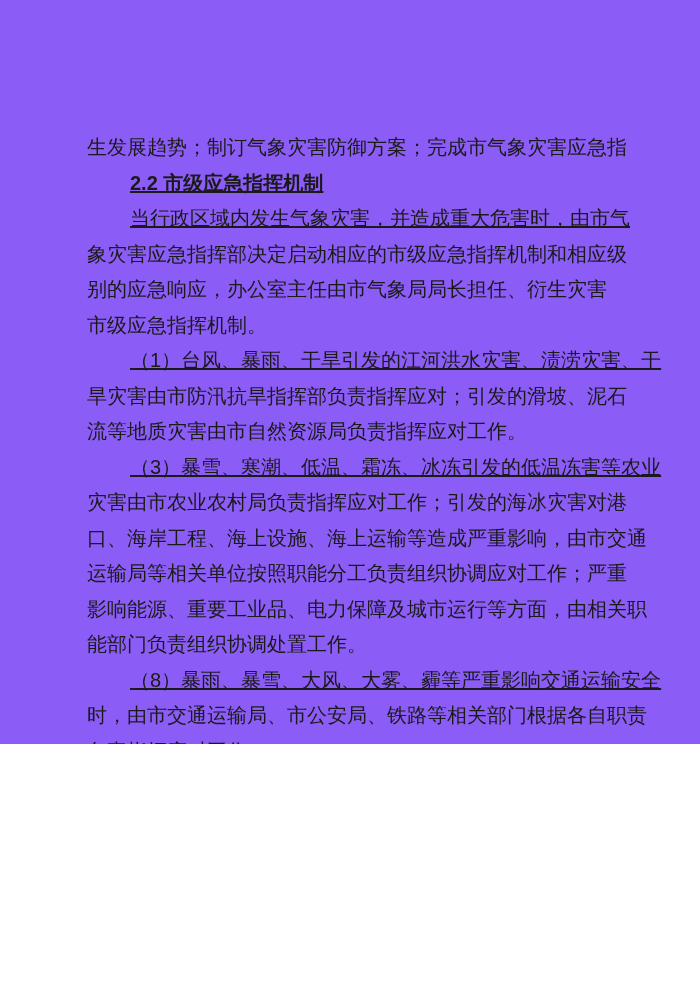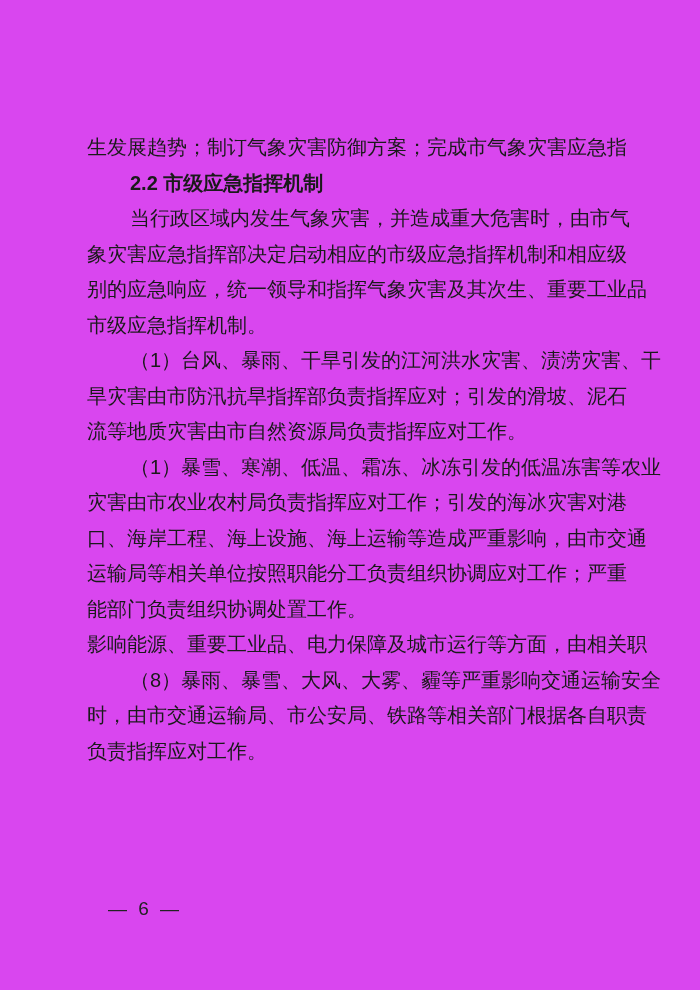--- a/index.html
+++ b/index.html
@@ -3,41 +3,42 @@
 <meta charset="utf-8">
 <style>
   html, body {
     margin: 0;
     padding: 0;
     background: #ffffff;
   }
   .page {
     position: relative;
     width: 700px;
-    height: 990px;
-    background: #d946ef;
+    height: 744px;
+    background: #8b5cf6;
     overflow: hidden;
     font-family: "Liberation Sans", "DejaVu Sans", sans-serif;
     color: #1a1a1a;
   }
   .text-block {
     position: absolute;
     left: 87px;
     top: 130px;
     width: 545px;
   }
   .line {
     font-size: 20px;
     line-height: 35.5px;
     letter-spacing: 0;
     white-space: nowrap;
     color: #1a1a1a;
   }
   .indent {
     padding-left: 43px;
+    text-decoration: underline;
   }
   .heading {
     font-weight: 700;
   }
   .footer {
     position: absolute;
     left: 108px;
     top: 898px;
     font-size: 19px;
     letter-spacing: 3px;
@@ -46,29 +47,29 @@
 </style>
 </head>
 <body>
 
 <div class="page">
   <div class="text-block">
     <div class="line">生发展趋势；制订气象灾害防御方案；完成市气象灾害应急指</div>
     <div class="line indent heading">2.2 市级应急指挥机制</div>
     <div class="line indent">当行政区域内发生气象灾害，并造成重大危害时，由市气</div>
     <div class="line">象灾害应急指挥部决定启动相应的市级应急指挥机制和相应级</div>
-    <div class="line">别的应急响应，统一领导和指挥气象灾害及其次生、重要工业品</div>
+    <div class="line">别的应急响应，办公室主任由市气象局局长担任、衍生灾害</div>
     <div class="line">市级应急指挥机制。</div>
     <div class="line indent">（1）台风、暴雨、干旱引发的江河洪水灾害、渍涝灾害、干</div>
     <div class="line">旱灾害由市防汛抗旱指挥部负责指挥应对；引发的滑坡、泥石</div>
     <div class="line">流等地质灾害由市自然资源局负责指挥应对工作。</div>
-    <div class="line indent">（1）暴雪、寒潮、低温、霜冻、冰冻引发的低温冻害等农业</div>
+    <div class="line indent">（3）暴雪、寒潮、低温、霜冻、冰冻引发的低温冻害等农业</div>
     <div class="line">灾害由市农业农村局负责指挥应对工作；引发的海冰灾害对港</div>
     <div class="line">口、海岸工程、海上设施、海上运输等造成严重影响，由市交通</div>
     <div class="line">运输局等相关单位按照职能分工负责组织协调应对工作；严重</div>
+    <div class="line">影响能源、重要工业品、电力保障及城市运行等方面，由相关职</div>
     <div class="line">能部门负责组织协调处置工作。</div>
-    <div class="line">影响能源、重要工业品、电力保障及城市运行等方面，由相关职</div>
     <div class="line indent">（8）暴雨、暴雪、大风、大雾、霾等严重影响交通运输安全</div>
     <div class="line">时，由市交通运输局、市公安局、铁路等相关部门根据各自职责</div>
     <div class="line">负责指挥应对工作。</div>
   </div>
   <div class="footer">— 6 —</div>
 </div>
 
 </body></html>

